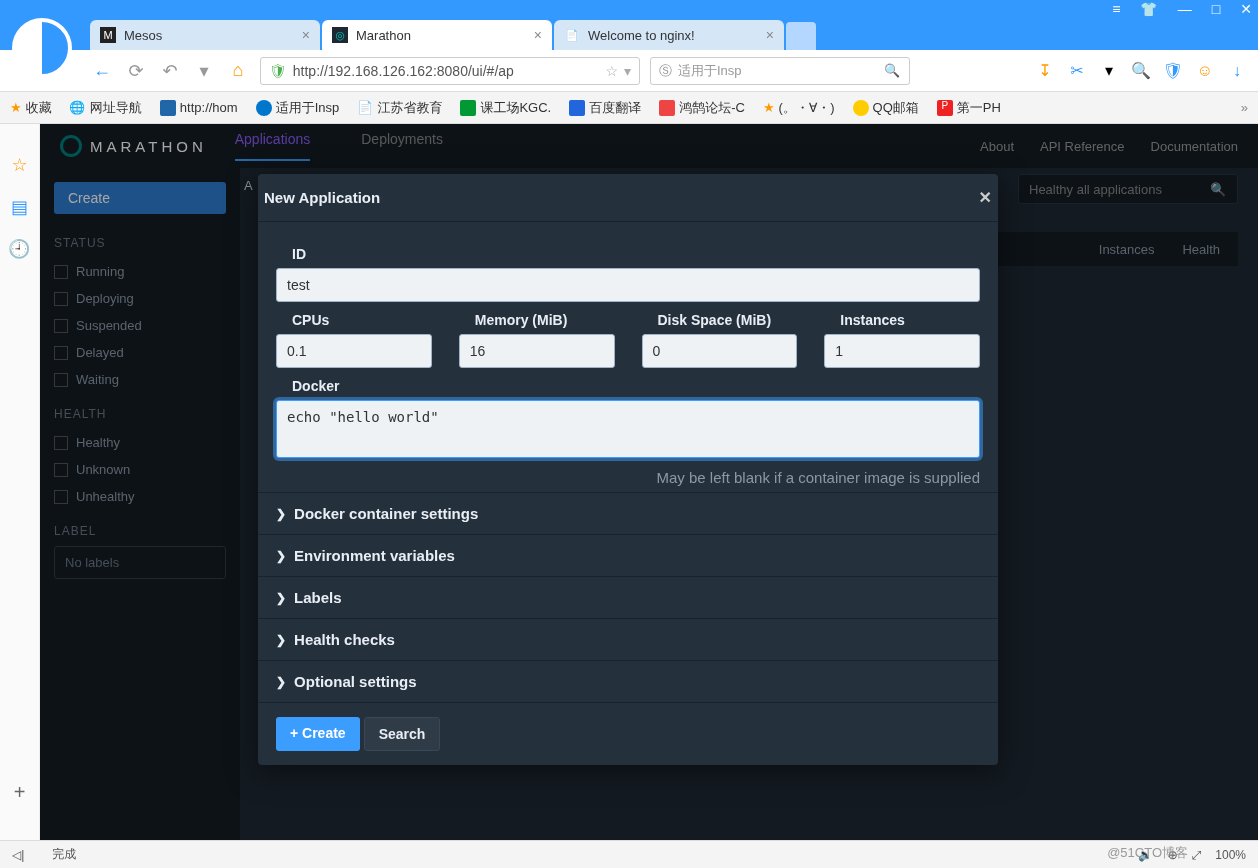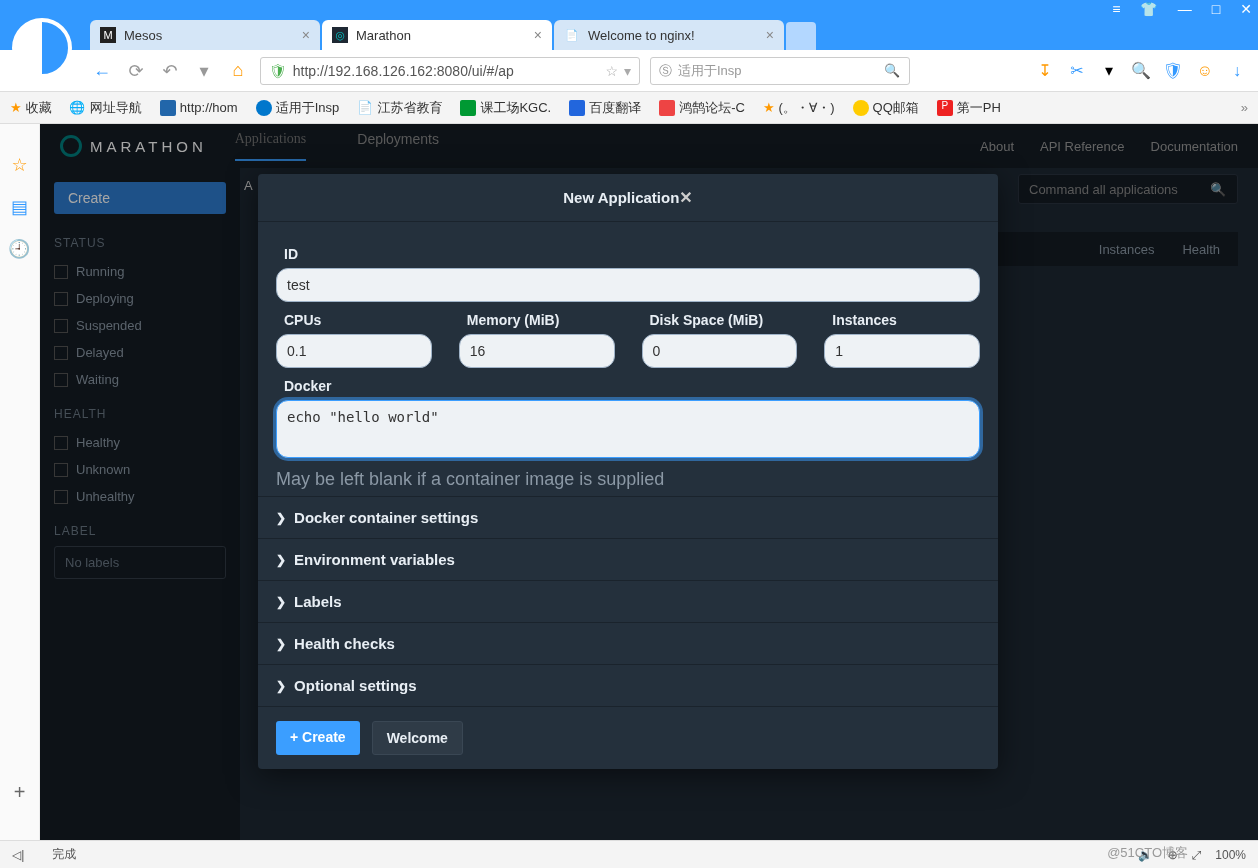--- a/index.html
+++ b/index.html
@@ -39,53 +39,53 @@
   .left-strip { position:absolute; left:0; top:124px; width:40px; height: 716px; background:#fafafa; border-right:1px solid #eee; display:flex; flex-direction:column; align-items:center; padding-top:30px; gap:20px;}
   .left-strip .ic { font-size:18px;}
   .plus-btn { position:absolute; bottom:36px; font-size:20px; color:#666;}
 
   
   .app { position:absolute; left:40px; top:124px; right:0; height: 716px; background:#1e2833; color:#bbb; font-size:13px; overflow:hidden;}
   .app-header { height:44px; background:#141c24; display:flex; align-items:center; padding:0 20px; gap:28px;}
   .app-logo { display:flex; align-items:center; gap:8px; color:#fff; letter-spacing:4px; font-size:15px;}
   .app-logo .mark { width:22px; height:22px; border-radius:50%; border:3px solid teal;}
   .app-nav { display:flex; gap:26px; font-size:14px;}
-  .app-nav .active { color:#737373; border-bottom:2px solid #3b9eff; padding-bottom:12px;font-family:Liberation Serif, serif;}
+  .app-nav .active { color:#8b5cf6; border-bottom:2px solid #3b9eff; padding-bottom:12px;}
   .app-nav .item { color:#888;margin-left:25px;}
   .app-header-right { margin-left:auto; display:flex; gap:26px; color:#999;}
 
   .app-body { display:flex; height:calc(100% - 44px);}
   .sidebar { width:200px; background:#141c24; padding:14px;}
   .create-btn { background:#2f7dd1; color:#fff; padding:8px 0; border-radius:3px; text-align:left; padding-left:14px; font-size:14px; margin-bottom:22px;}
   .side-h { color:#6b7885; font-size:12px; letter-spacing:1px; margin: 14px 0 8px;}
   .side-item { color:#8b98a5; padding:6px 0 6px 22px; position:relative;}
   .side-item::before { content:''; position:absolute; left:0; top:7px; width:12px; height:12px; border:1px solid #555;}
   .labels-box { border:1px solid #333d47; padding:8px 10px; color:#6b7885; border-radius:3px; margin-top:6px;}
 
   .main { flex:1; padding:14px 20px; position:relative;}
   .search-apps { position:absolute; right:20px; top:6px; width:220px; height:30px; background:#141c24; border:1px solid #2a3440; border-radius:3px; color:#888; padding:0 10px; display:flex; align-items:center; justify-content:space-between;}
   .table-hdr { margin-top:50px; height:34px; background:#141c24; display:flex; align-items:center; justify-content:flex-end; gap:28px; padding:0 18px; color:#8b98a5;}
 
   
   .modal-backdrop { position:absolute; inset:0; background:rgba(0,0,0,0.35);}
   .modal { position:absolute; left:218px; top:50px; width:740px; background:#24303c; border-radius:4px; box-shadow:0 6px 30px rgba(0,0,0,0.5); color:#e8eef4;}
-  .modal-h { padding:14px 6px; font-size:15px; font-weight:bold; display:flex; justify-content:center; align-items:center; border-bottom:1px solid #1a232c;}
+  .modal-h { padding:14px 6px; font-size:15px; font-weight:bold; display:flex; justify-content:space-between; align-items:center; border-bottom:1px solid #1a232c;}
   .modal-h .x { color:#ccc; font-size:16px;}
   .modal-body { padding: 14px 18px 6px;}
-  .fld-label { font-size:14px; font-weight:bold; margin:10px 8px 6px; display:block;}
-  .input { width:100%; height:34px; background:#eef2f5; border:1px solid #9fb3c8; border-radius:12px; padding:0 10px; font-size:14px; color:#333;}
+  .fld-label { font-size:14px; font-weight:bold; margin:10px 16px 6px; display:block;}
+  .input { width:100%; height:34px; background:#eef2f5; border:1px solid #9fb3c8; border-radius:3px; padding:0 10px; font-size:14px; color:#333;}
   .input.focus { box-shadow: 0 0 0 3px rgba(59,158,255,0.5); border-color:#3b9eff;}
   textarea.input { height:58px; padding:8px 10px; resize:none;}
   .row4 { display:flex; gap:27px;justify-content:space-between;}
   .row4 > div { flex:1;}
-  .hint { color:#8b98a5; font-size:18px; margin-top:8px;}
+  .hint { color:#8b98a5; font-size:15px; margin-top:8px;text-align:right;}
   .accordion { border-top:1px solid #1a232c;}
   .acc-item { padding:12px 18px; font-size:15px; font-weight:bold; display:flex; align-items:center; gap:8px; border-bottom:1px solid #1a232c;}
   .acc-item .chev { font-size:12px;}
-  .modal-f { padding:14px 18px; display:flex; gap:12px;}
+  .modal-f { padding:14px 18px; display:flex; gap:4px;}
   .btn { padding:8px 14px; border-radius:3px; font-size:14px; font-weight:bold;}
   .btn-primary { background:#3b9eff; color:#fff;}
   .btn-default { background:#2f3b47; color:#e8eef4; border:1px solid #3a4754;}
 
   
   .statusbar { position:absolute; left:0; right:0; bottom:0; height:28px; background:#f4f4f4; border-top:1px solid #ddd; display:flex; align-items:center; padding:0 12px; font-size:12px; color:#555;}
   .statusbar .right { margin-left:auto; display:flex; gap:14px; align-items:center;}
   .watermark { position:absolute; right:70px; bottom:6px; color:#999; font-size:13px;}
 </style>
 </head>
@@ -230,21 +230,21 @@
       <div class="side-h">HEALTH</div>
       <div class="side-item">Healthy</div>
       <div class="side-item">Unknown</div>
       <div class="side-item">Unhealthy</div>
       <div class="side-h">LABEL</div>
       <div class="labels-box">No labels</div>
     </div>
     <div class="main">
       <span style="position:absolute;left:4px;top:10px;color:#ddd">A</span>
       <div class="search-apps">
-        <span>Command all applications</span>
+        <span>Healthy all applications</span>
         <span>🔍</span>
       </div>
       <div class="table-hdr">
         <span style="margin-right:auto;margin-left:4px">N</span>
         <span>Instances</span>
         <span>Health</span>
       </div>
     </div>
   </div>
 
@@ -296,21 +296,21 @@
           <span class="chev">❯</span>
           <span>Health checks</span>
         </div>
       <div class="acc-item">
           <span class="chev">❯</span>
           <span>Optional settings</span>
         </div>
     </div>
     <div class="modal-f">
       <div class="btn btn-primary">+ Create</div>
-      <div class="btn btn-default">Welcome</div>
+      <div class="btn btn-default">Search</div>
     </div>
   </div>
 </div>
 
 <div class="statusbar">
   <span>◁|</span>
   <span style="margin-left:28px">完成</span>
   <div class="right">
     <span>🔈</span>
     <span>⊕</span>

